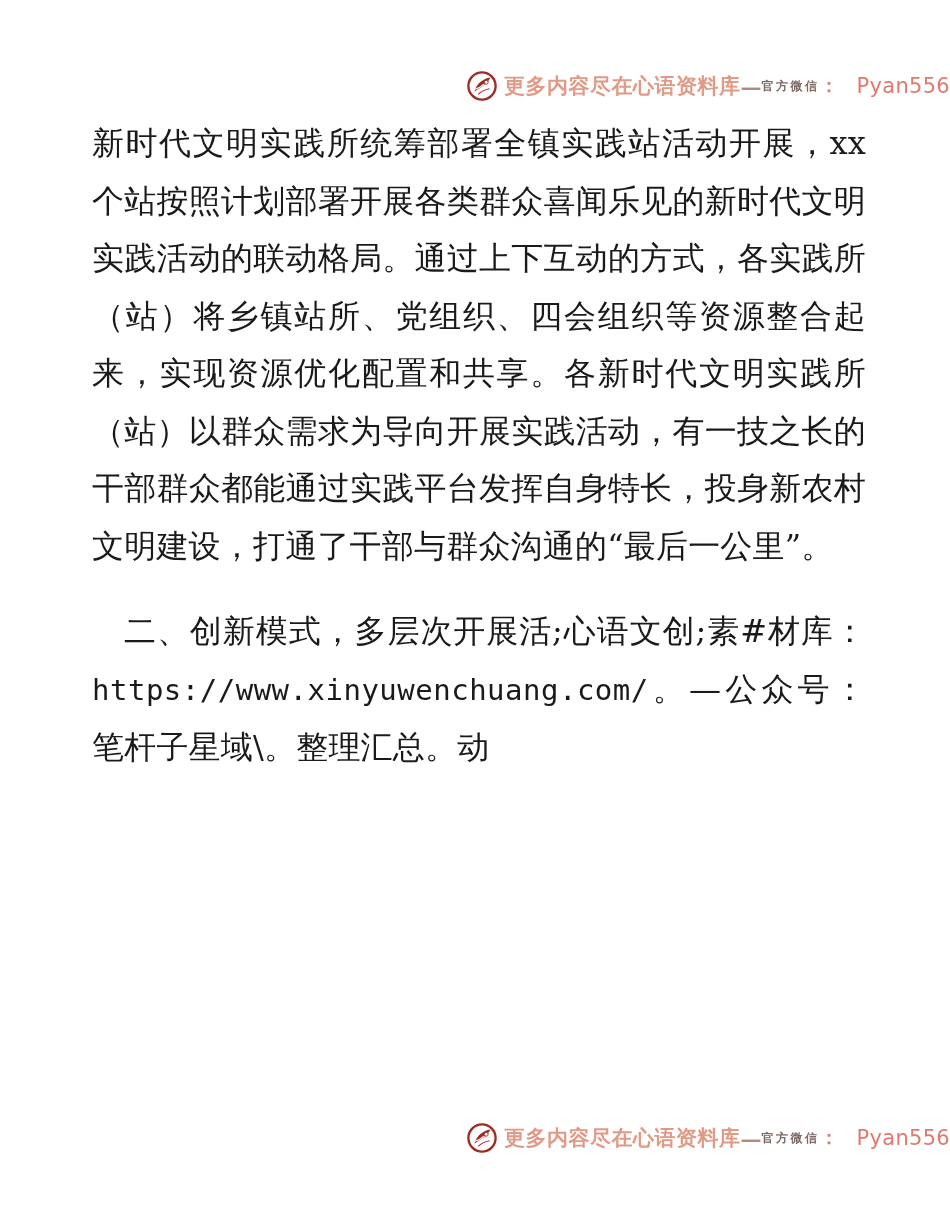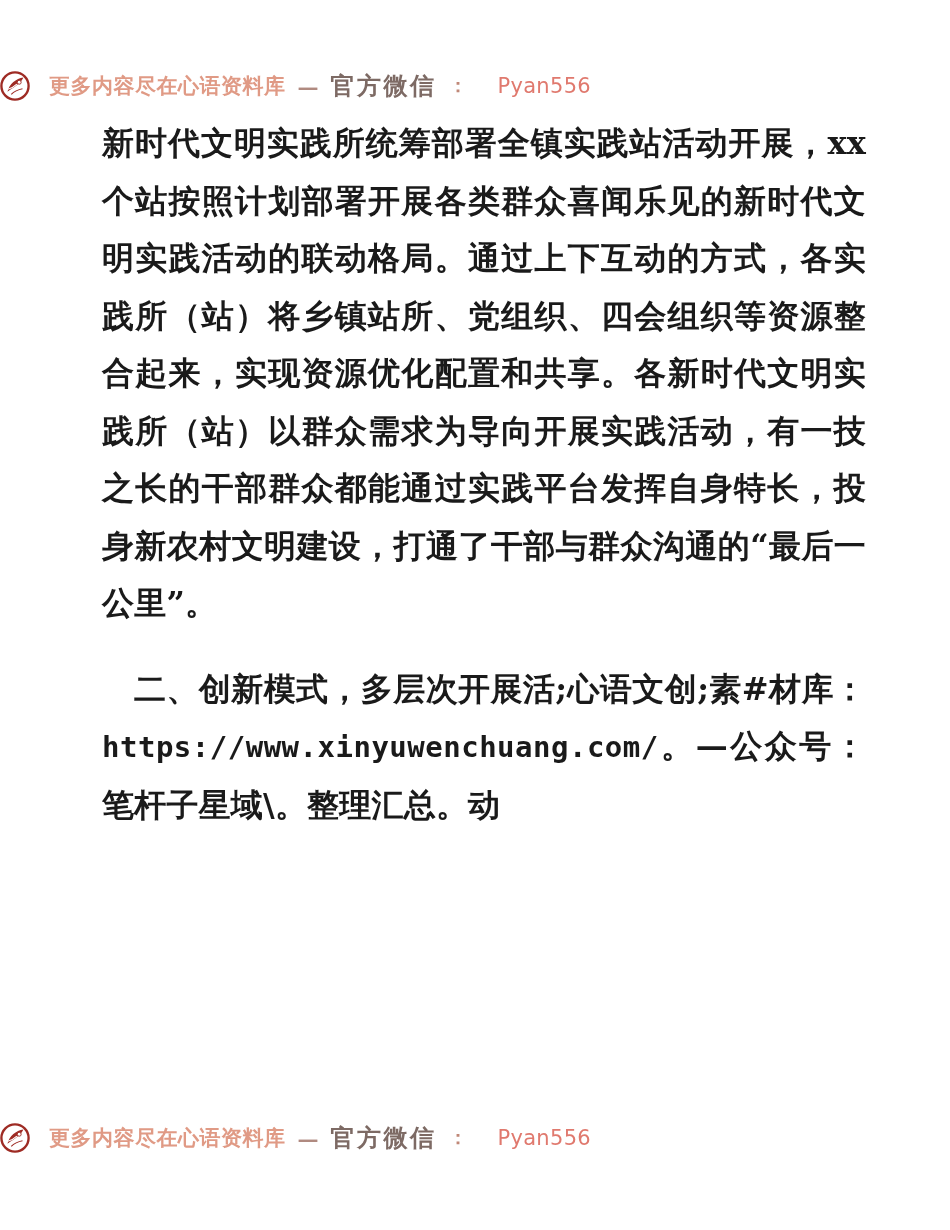--- a/index.html
+++ b/index.html
@@ -22,22 +22,22 @@
   }
 
   
   .watermark {
     position: absolute;
     left: 0;
     width: 950px;
     height: 40px;
     display: flex;
     align-items: center;
-    justify-content: flex-start;
-    gap: 12px;
+    justify-content: flex-end;
+    gap: 0;
     white-space: nowrap;
     user-select: none;
   }
   .watermark.top    { top: 66px; }
   .watermark.bottom { top: 1118px; }
 
   .wm-logo {
     width: 30px;
     height: 30px;
     margin-right: 7px;
@@ -53,21 +53,21 @@
     color: #e09a85;
   }
   .wm-dash {
     font-family: "DejaVu Serif", "Liberation Serif", serif;
     font-size: 21px;
     font-weight: 700;
     color: #b08a80;
   }
   .wm-text-2 {
     font-family: "DejaVu Serif", "Liberation Serif", serif;
-    font-size: 24px;
+    font-size: 12px;
     font-weight: 700;
     letter-spacing: 2.5px;
     color: #7d6a64;
   }
   .wm-colon {
     font-family: "DejaVu Serif", "Liberation Serif", serif;
     font-size: 19px;
     font-weight: 700;
     color: #c08878;
   }
@@ -82,30 +82,29 @@
 
   
   .content {
     position: absolute;
     left: 86px;
     top: 115px;
     width: 780px;
   }
 
   p.para {
-    margin: 0 0 0 16px;
+    margin: 0 0 0 6px;
     font-family: "DejaVu Serif", "Liberation Serif", serif;
     font-size: 32px;
     line-height: 57.5px;
     color: #1a1a1a;
     text-align: justify;
     text-justify: inter-ideograph;
     letter-spacing: 0.2px;
     word-break: break-all;
-    font-weight: bold;
   }
   p.para.indent {
     text-indent: 32px;
   }
   p.gap-md { margin-top: 28px; }
 
   .mono {
     font-family: "DejaVu Sans Mono", "Liberation Mono", monospace;
     font-size: 29px;
     letter-spacing: 0.5px;

